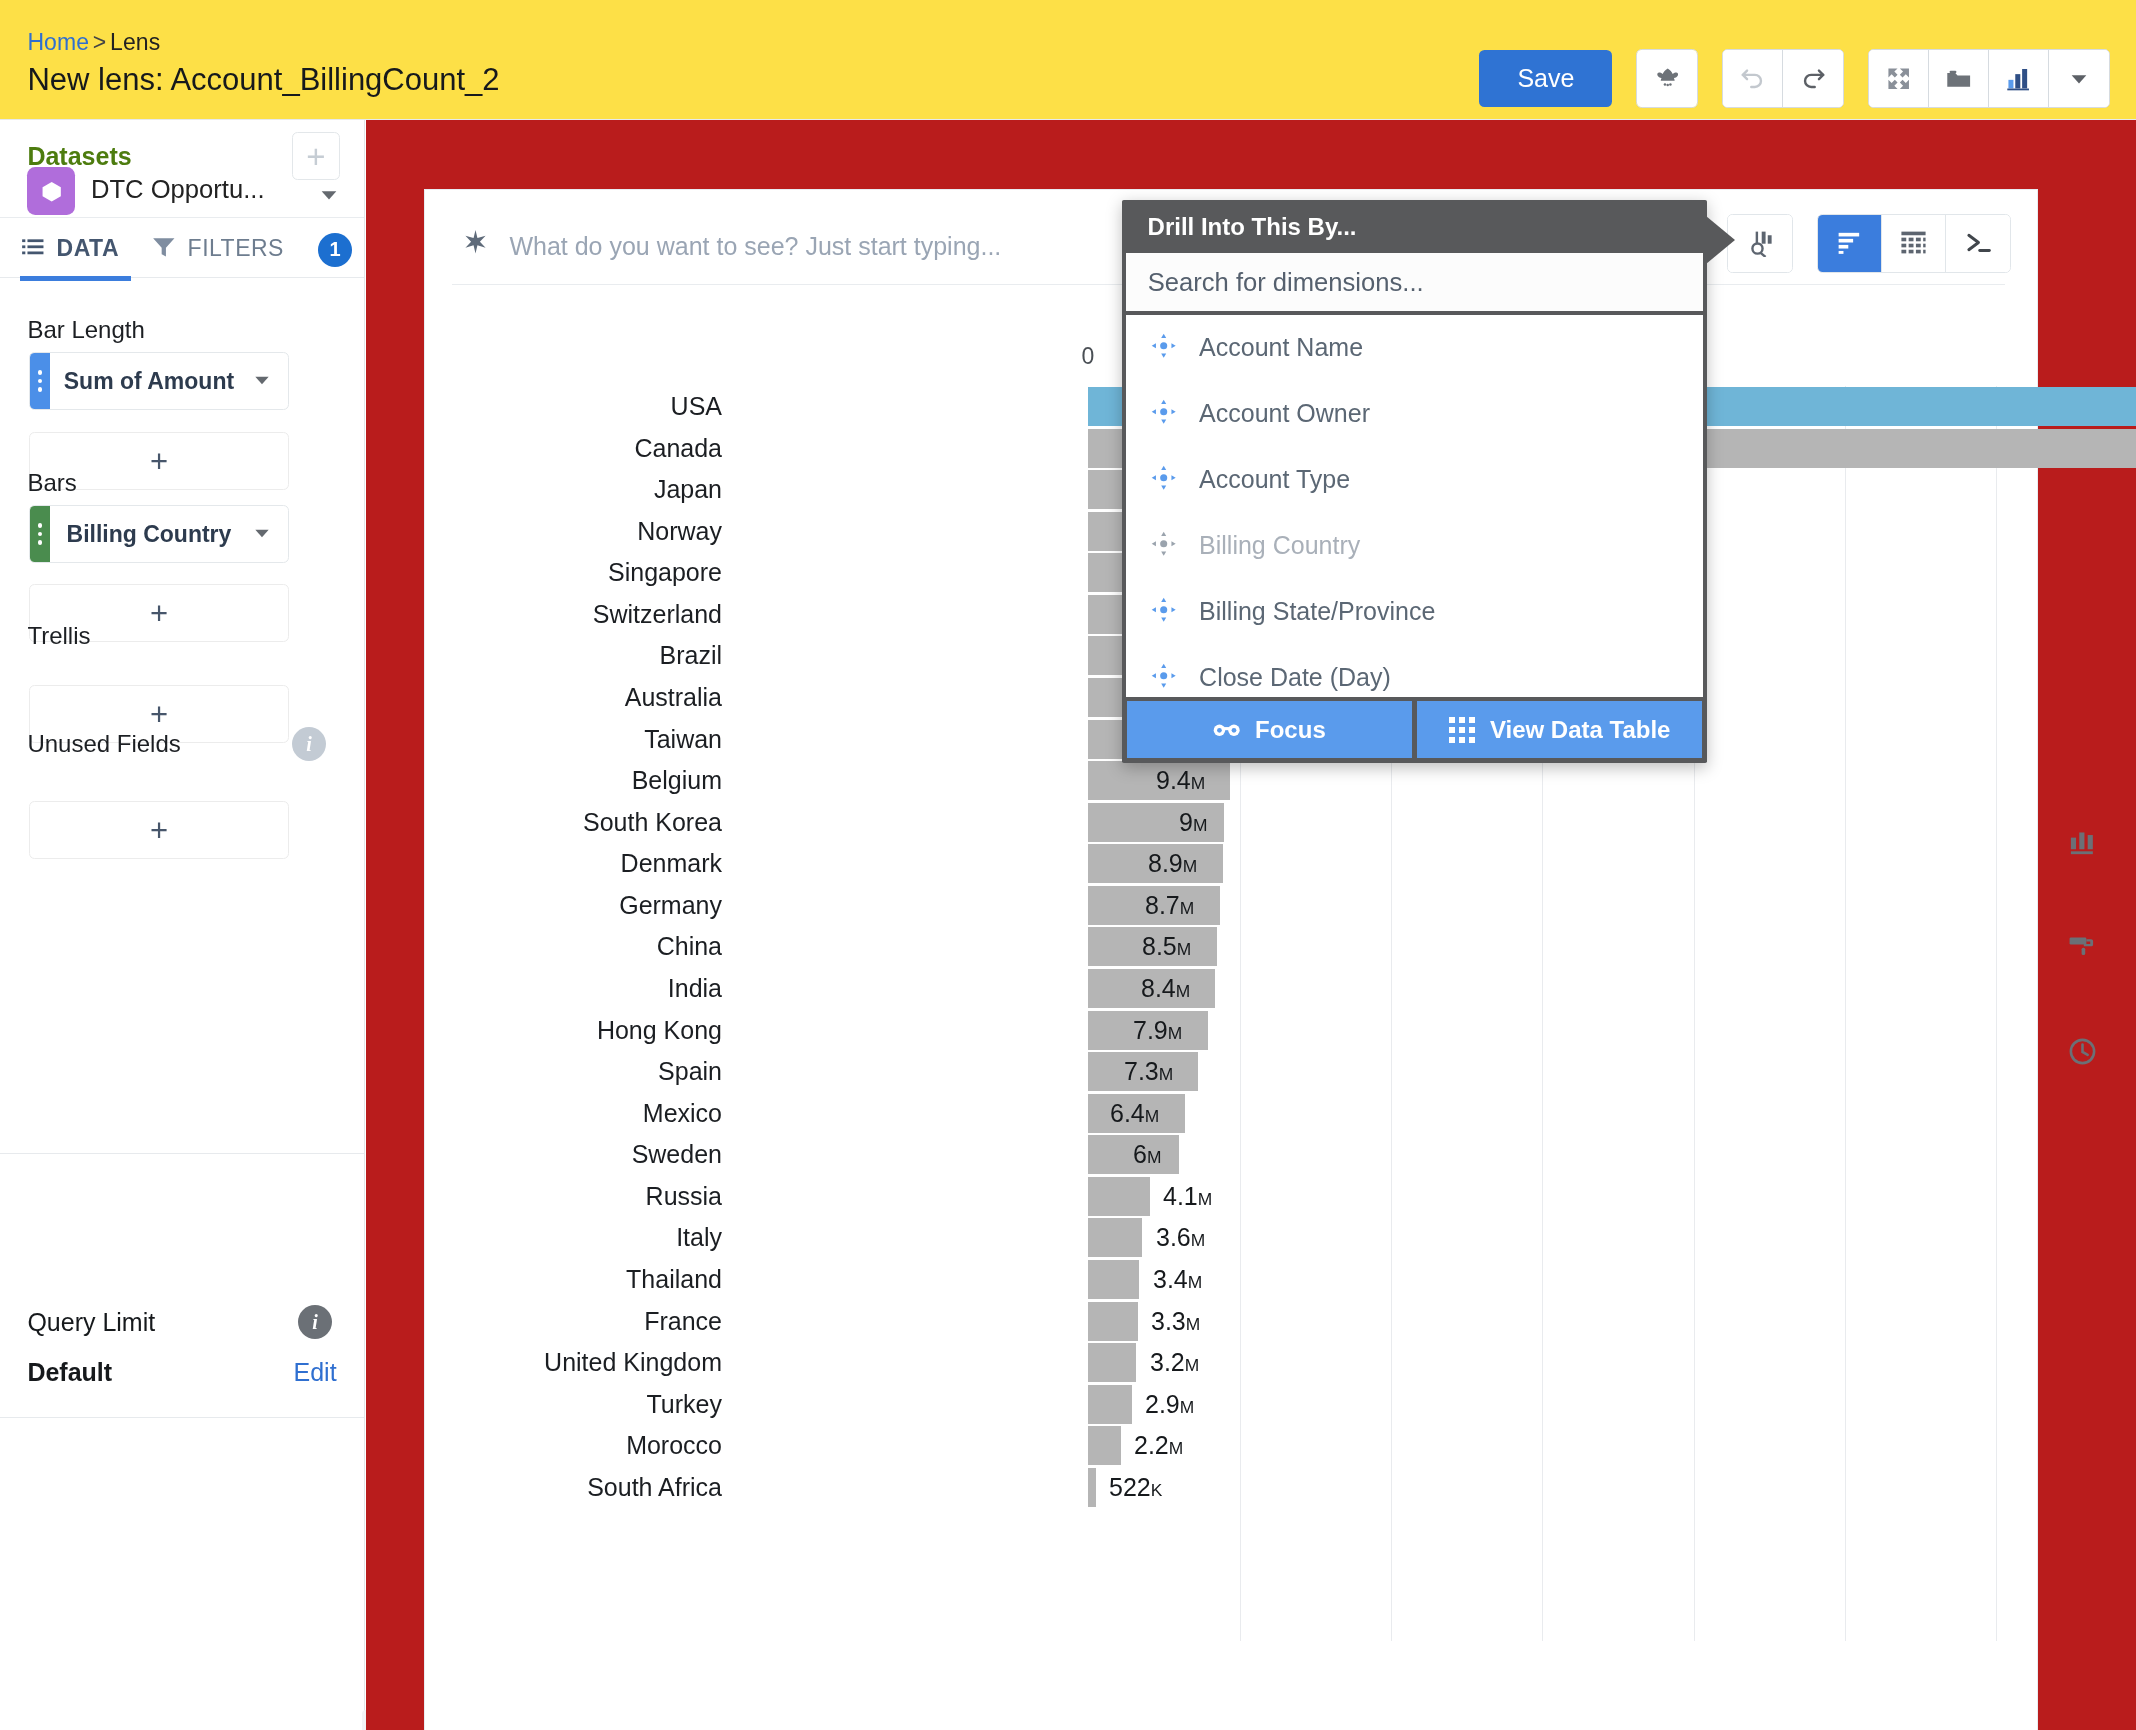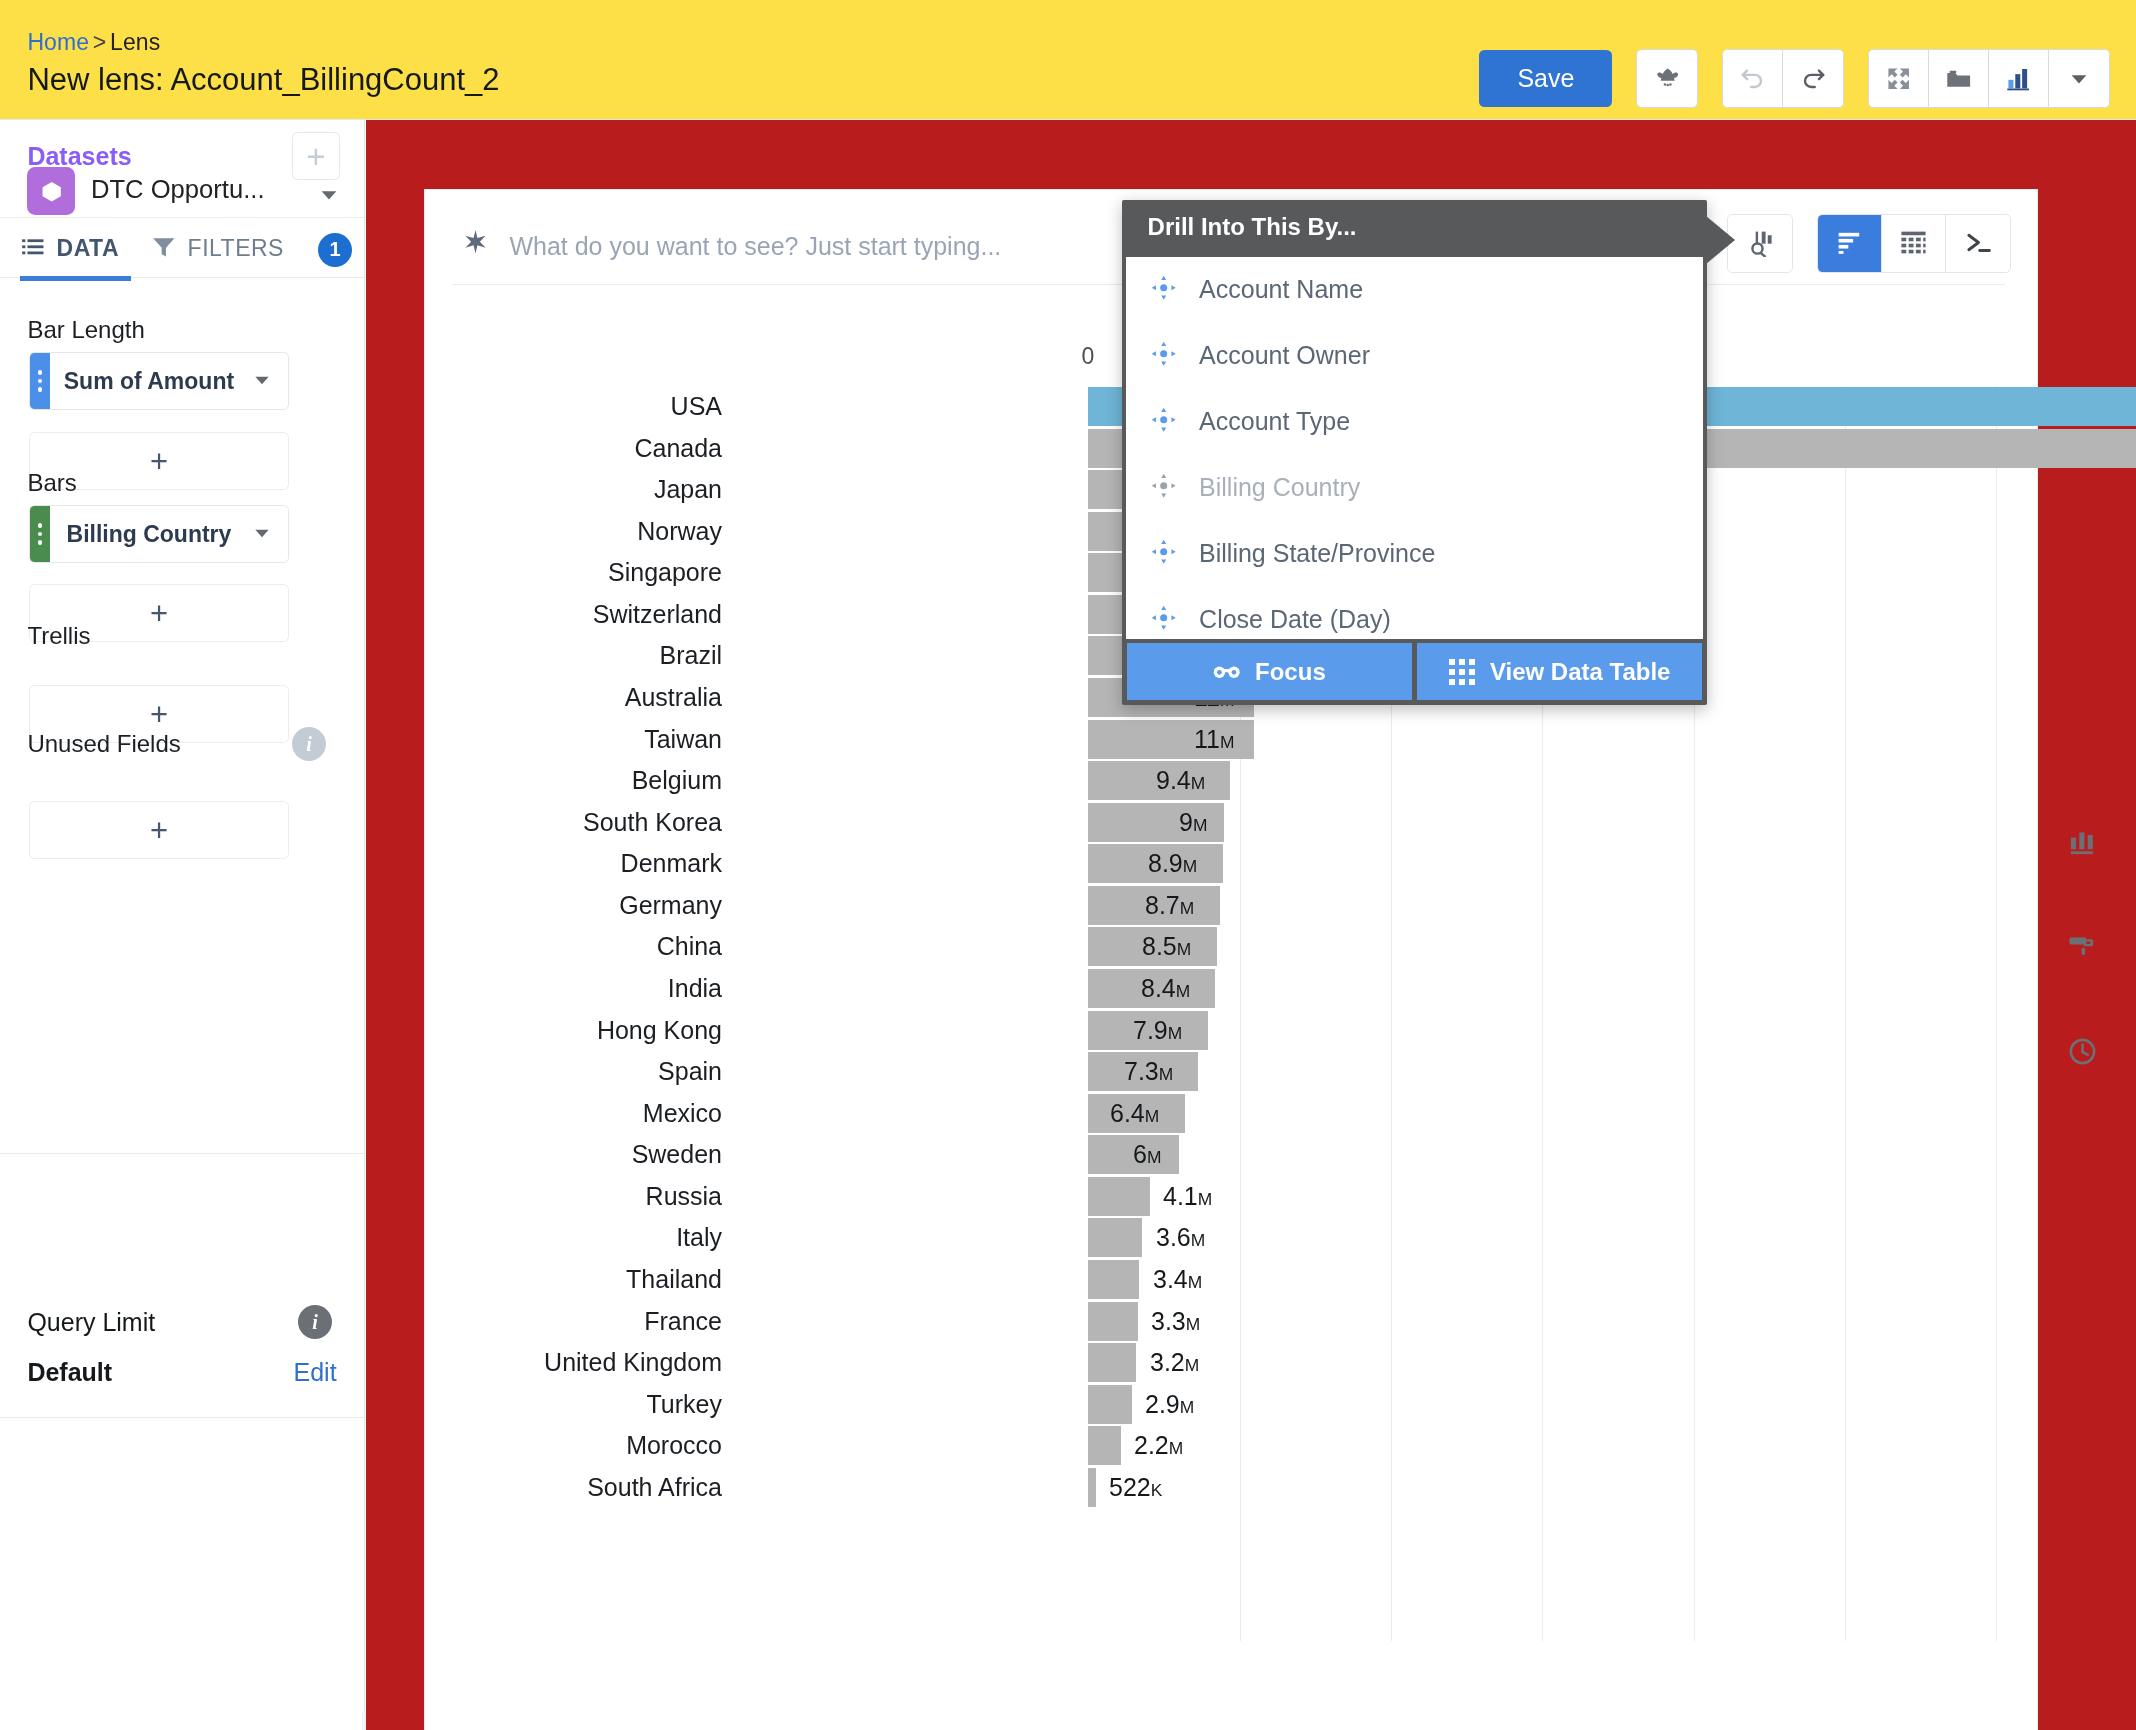--- a/index.html
+++ b/index.html
@@ -44,21 +44,21 @@
   }
   .btn-group .tb-btn:last-child { border-right:none; }
   .tb-btn svg { display:block; }
 
   
   #sidebar {
     position:absolute; left:0; top:120px; width:365px; height:1611px;
     background:#fff; border-right:0.9px solid #e2e5e8;
   }
   #ds-header { position:relative; height:98px; border-bottom:0.9px solid #e9ecef; }
-  #ds-title { position:absolute; left:27.4px; top:22px; font-size:25px; font-weight:bold; color:#8b5cf6; }
+  #ds-title { position:absolute; left:27.4px; top:22px; font-size:25px; font-weight:bold; color:#4d7c0f; }
   #ds-add {
     position:absolute; right:24px; top:12px; width:48px; height:48px;
     border:0.9px solid #e3e7ea; border-radius:5.5px; background:#fff; cursor:pointer;
     display:flex; align-items:center; justify-content:center; color:#c6cdd4; font-size:33px; line-height:1;
   }
   #ds-row { position:absolute; left:0; top:51px; height:47px; width:100%; }
   #ds-icon {
     position:absolute; left:27.4px; top:-3.7px; width:48px; height:48px;
     background:#b06ddb; border-radius:8.2px; display:flex; align-items:center; justify-content:center;
   }
@@ -635,20 +635,21 @@
               <polyline points="12,6.6 12,12.3 16,14.6" stroke-linecap="round"></polyline>
           </svg>
         </span>
       </button>
     </div>
   </div>
 
   <div id="drill">
     <div id="drill-arrow"></div>
     <div id="drill-title">Drill Into This By...</div>
+    <div id="drill-search">Search for dimensions...</div>
     <div id="drill-list">
         <div class="drill-item">
           <span><svg width="27.4" height="27.4" viewBox="0 0 24 24" fill="#5a9bec">
               <circle cx="12" cy="12" r="3.1"></circle>
               <polygon points="12,1.5 14.2,5.2 9.8,5.2"></polygon>
               <polygon points="12,22.5 9.8,18.8 14.2,18.8"></polygon>
               <polygon points="1.5,12 5.2,9.8 5.2,14.2"></polygon>
               <polygon points="22.5,12 18.8,14.2 18.8,9.8"></polygon>
             </svg></span>
           <span class="di-label">Account Name</span>

